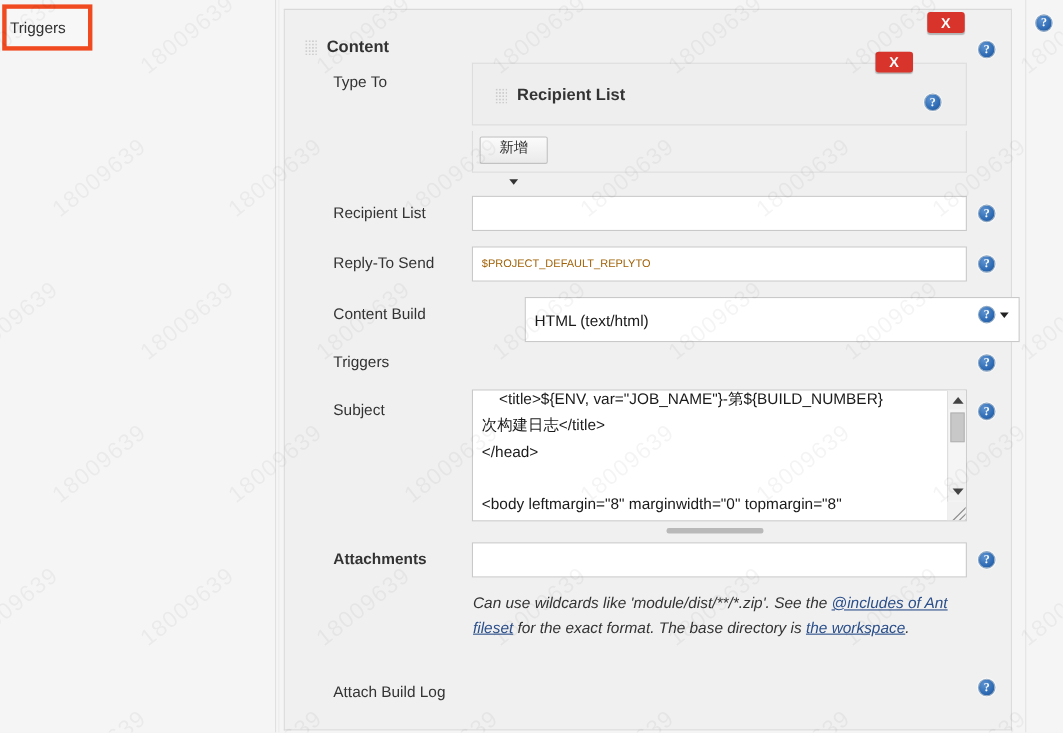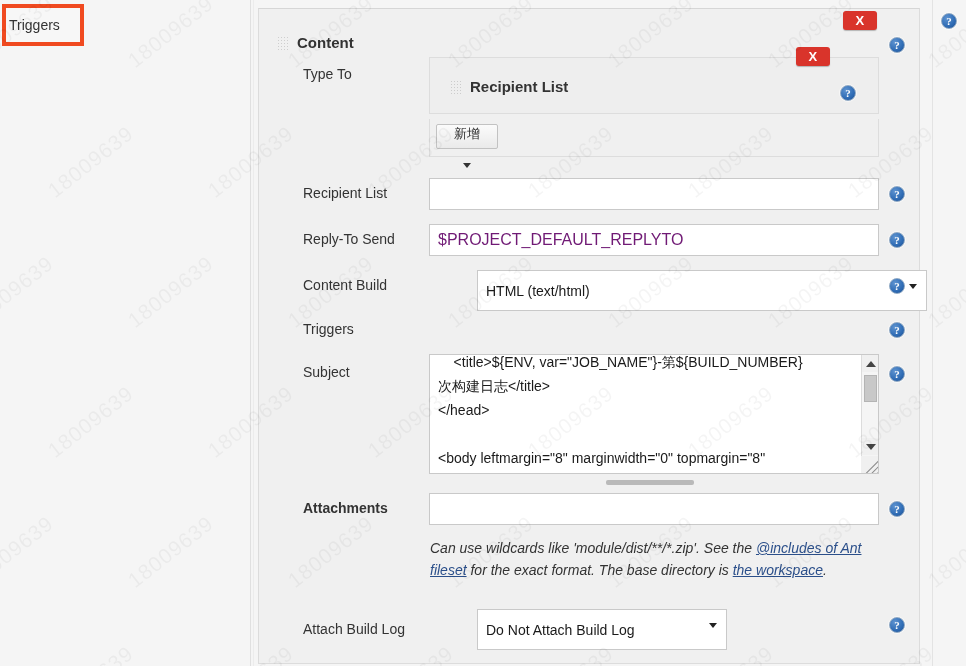--- a/index.html
+++ b/index.html
@@ -196,22 +196,22 @@
     color: #333;
     white-space: nowrap;
   }
   .txt-input {
     position: absolute;
     left: 170px;
     width: 450px;
     height: 32px;
     background: #ffffff;
     border: 1px solid #c9c9c9;
-    font-size: 16px;
-    color: #701a75;
+    font-size: 10px;
+    color: #a16207;
     padding: 0 8px;
     font-family: "Liberation Sans", sans-serif;
     outline: none;
   }
   .sel-input {
     position: absolute;
     left: 170px;
     height: 41px;
     background: #ffffff;
     border: 1px solid #c9c9c9;
@@ -428,24 +428,20 @@
 
     <div class="frow-label" style="left:44px; top:491px;font-weight:bold;">Attachments</div>
     <input class="txt-input" style="top: 484px;" value="">
     <div class="help-icon" style="left:630px; top:492px;">?</div>
 
     <div id="attach-help">
       <span>Can use wildcards like 'module/dist/**/*.zip'. See the </span><a>@includes of Ant fileset</a><span> for the exact format. The base directory is </span><a>the workspace</a><span>.</span>
     </div>
 
     <div class="frow-label" style="left:44px; top:612px;">Attach Build Log</div>
-    <div class="sel-input" style="top:600px; width:250px;">
-      <span>Do Not Attach Build Log</span>
-      <span class="sel-caret"></span>
-    </div>
     <div class="help-icon" style="left:630px; top:608px;">?</div>
 
   </div>
 
   <div id="right-rail-sep"></div>
   <div class="help-icon" style="left:941px; top:13px;">?</div>
 
 </div>
 
 <div id="watermark">

